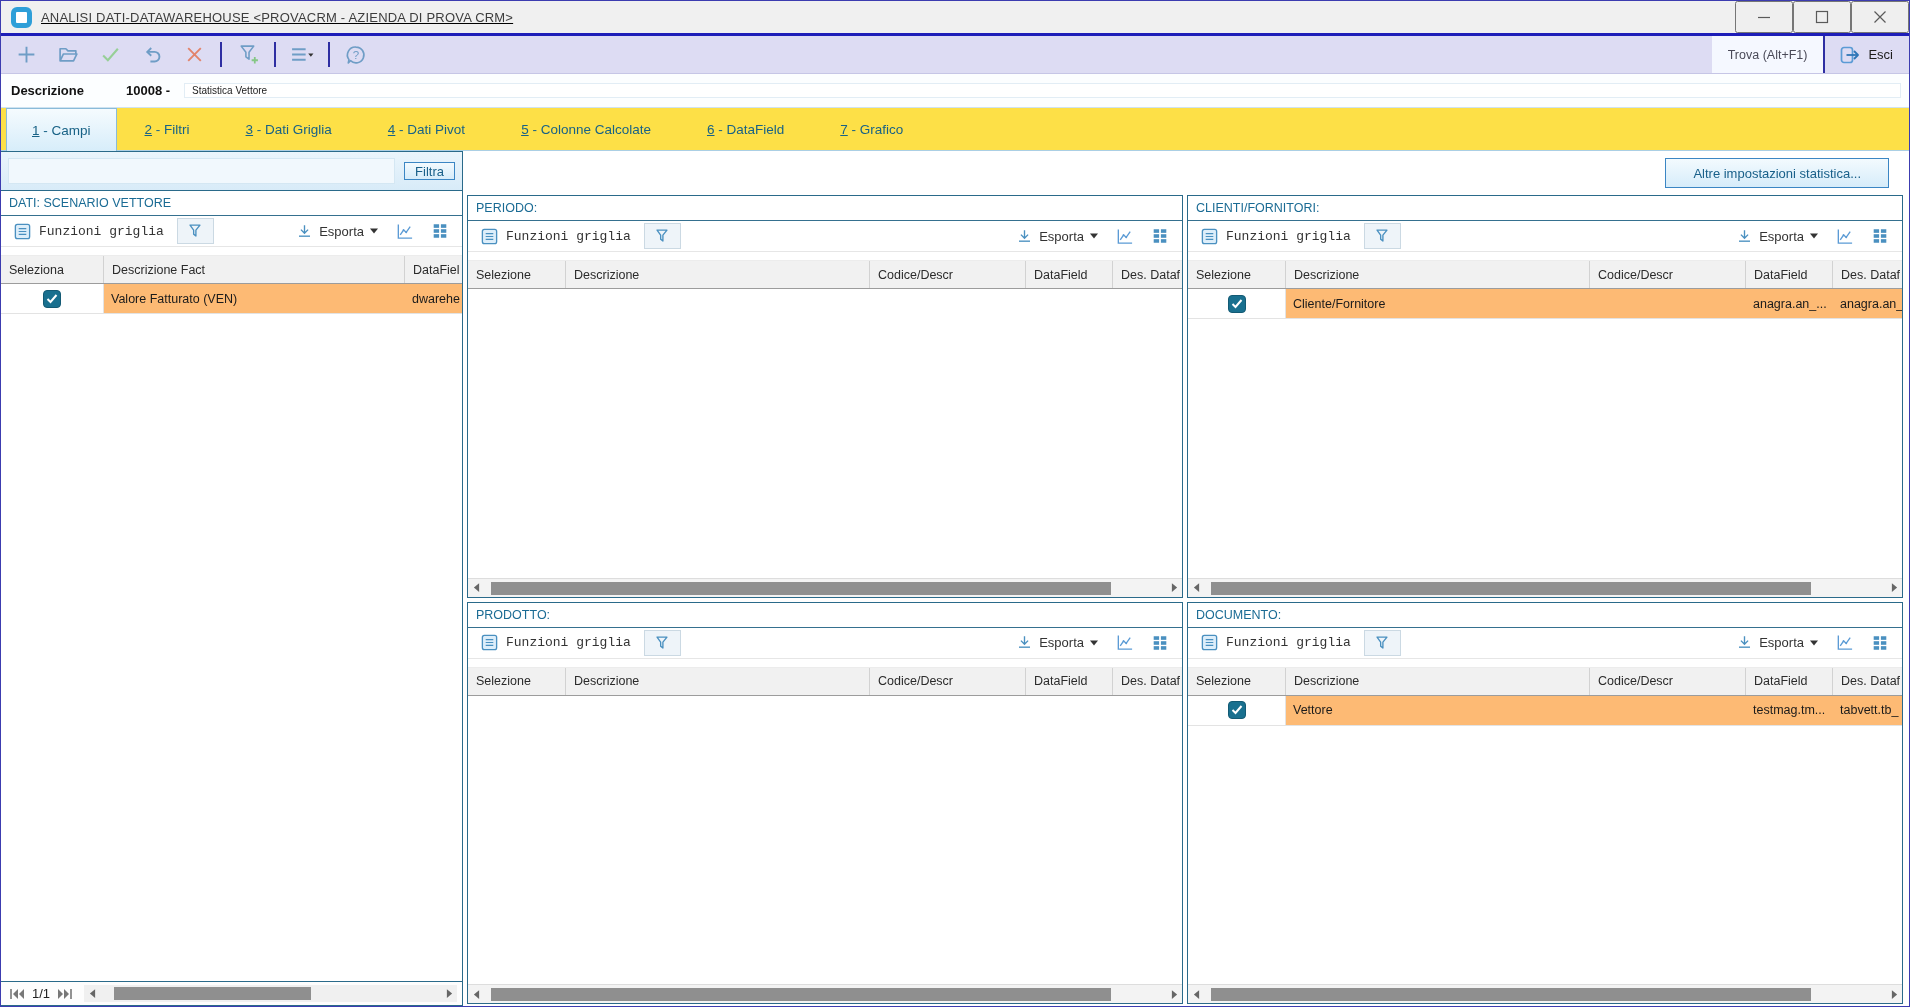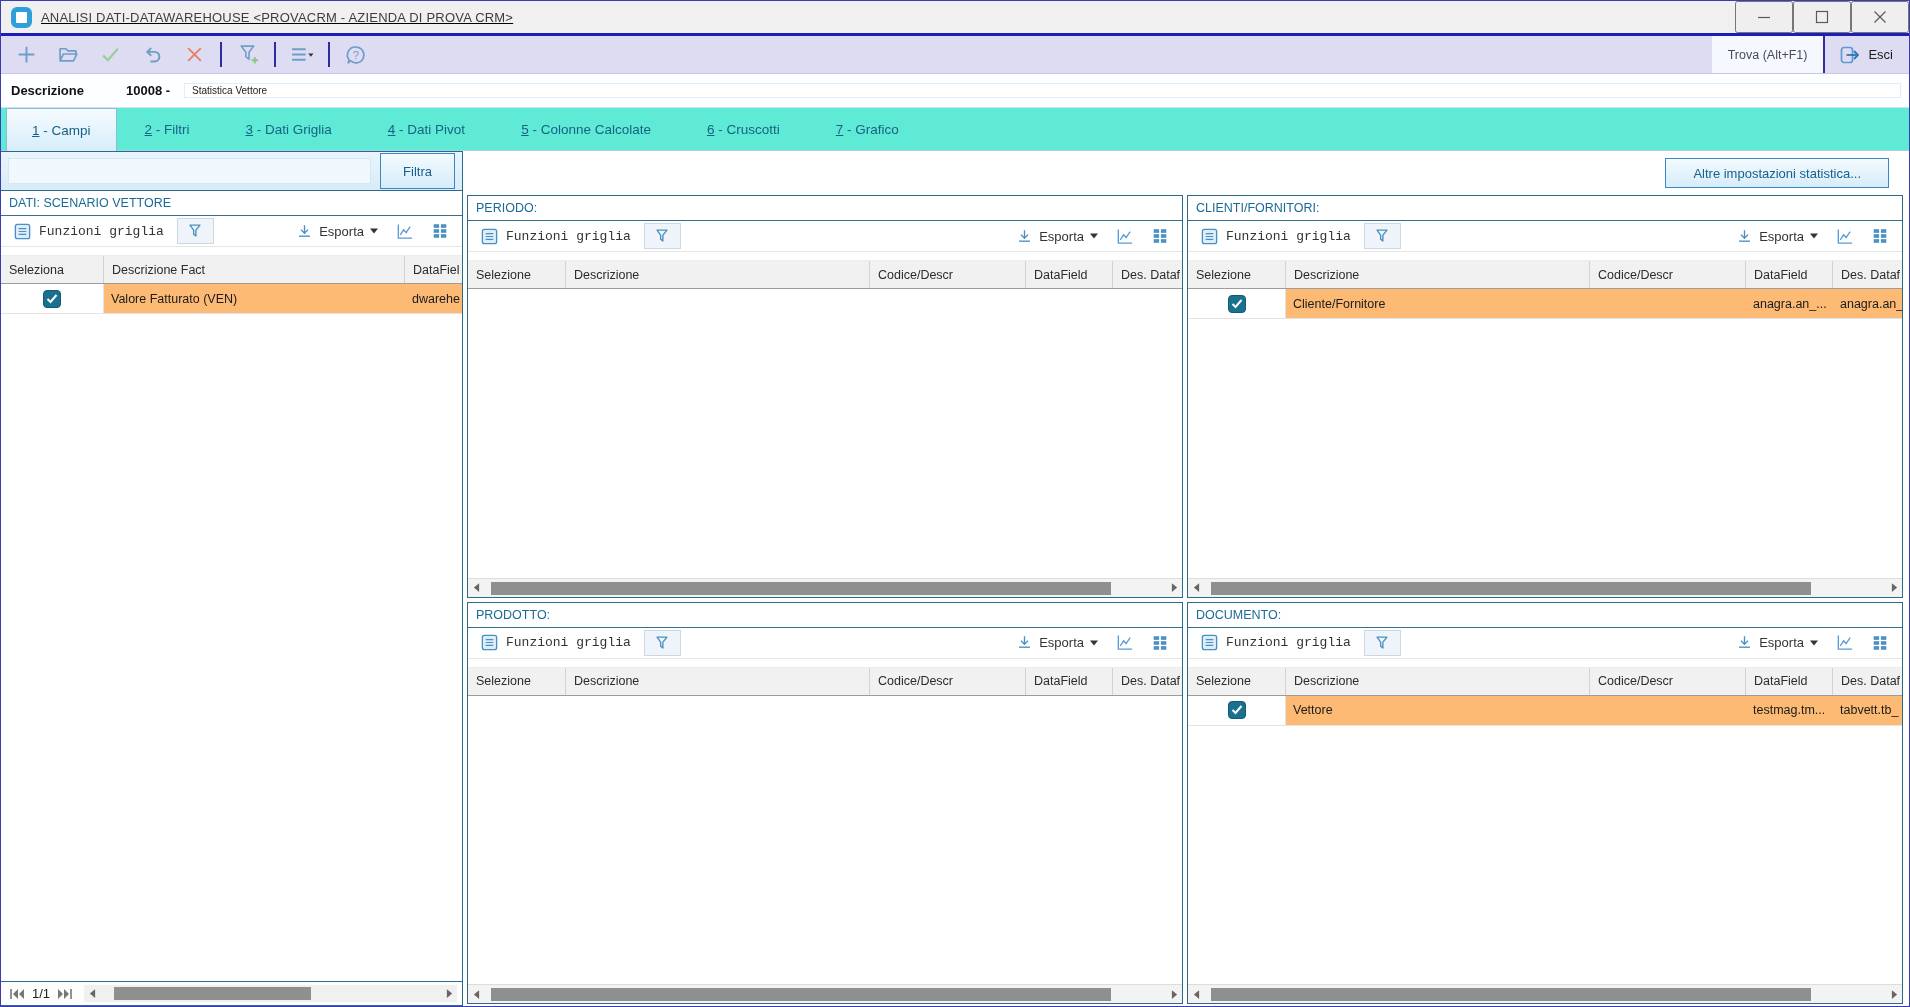--- a/index.html
+++ b/index.html
@@ -23,31 +23,31 @@
   .trova { background:#f5f8ff; height:100%; display:flex; align-items:center; padding:0 16px; font-size:12.5px; color:#4a4a58; border:none; }
   .esci { display:flex; align-items:center; gap:7px; padding:0 12px 0 14px; font-size:13px; color:#1c1c1c; background:transparent; border:none; border-left:2px solid #2e2ea2; height:100%; }
 
   
   .desc-bar { height:34px; background:#fcfeff; border-bottom:1px solid #cfe3f0; display:flex; align-items:center; padding:0 8px 0 10px; flex:none; }
   .desc-label { font-weight:bold; font-size:13px; color:#111; }
   .desc-code { font-weight:bold; font-size:13px; color:#111; margin-left:42px; }
   .desc-input { flex:1; height:15px; margin-left:14px; border:1px solid #e2edf5; background:#fff; font-size:10px; color:#222; padding:0 7px; font-family:"Liberation Sans",sans-serif; }
 
   
-  .tabbar { height:43px; display:flex; align-items:stretch; background:#5eead4; border-bottom:1px solid #abcfe4; padding-left:5px; flex:none; }
+  .tabbar { height:43px; display:flex; align-items:stretch; background:#fde047; border-bottom:1px solid #abcfe4; padding-left:5px; flex:none; }
   .tab { display:flex; align-items:center; padding:0 28px; font-size:13.5px; color:#186286; white-space:nowrap; }
   .tab.active { background:linear-gradient(#f5fbfe,#d7edfa); border:1px solid #8abbd9; border-bottom:none; margin-bottom:-1px; padding:0 25px; }
   .mnem { text-decoration:underline; }
 
   
   .content { flex:1; display:flex; min-height:0; }
   .left-panel { width:462px; flex:none; border:1px solid #2a6a8a; border-left:none; display:flex; flex-direction:column; min-height:0; }
   .filter-row { height:39px; flex:none; background:linear-gradient(#eaf5fc,#d8ebf8); border-bottom:1px solid #2a6a8a; display:flex; align-items:center; padding:0 7px; }
   .filter-input { flex:1; height:26px; border:1px solid #d4e7f3; background:#f1f8fd; margin-right:9px; font-family:"Liberation Sans",sans-serif; font-size:12.5px; padding:0 6px; }
-  .btn-blue { height:36px; border:1px solid #3b86c4; background:linear-gradient(#f3fafe,#d6ecfa); color:#19608a; font-size:13px; padding:0 22px; font-family:"Liberation Sans",sans-serif; }
+  .btn-blue { height:18px; border:1px solid #3b86c4; background:linear-gradient(#f3fafe,#d6ecfa); color:#19608a; font-size:13px; padding:0 10px; font-family:"Liberation Sans",sans-serif; }
 
   .grid-title { height:25px; flex:none; display:flex; align-items:center; padding-left:8px; color:#1a6b94; font-size:12.5px; background:#fff; border-bottom:1px solid #35708f;text-align:right; }
   .grid-toolbar { height:31px; flex:none; display:flex; align-items:center; padding:0 4px; border-bottom:1px solid #e6e6e6; }
   .gt-funzioni { display:flex; align-items:center; gap:7px; font-size:13px; color:#333; padding:0 8px; background:transparent; border:none; font-family:Liberation Mono, monospace; }
   .gt-funnel { width:37px; height:26px; display:flex; align-items:center; justify-content:center; background:#eef4f9; border:1px solid #cbd9e3; margin-left:5px; }
   .gt-spacer { flex:1; }
   .gt-esporta { display:flex; align-items:center; gap:6px; font-size:13px; color:#333; padding:0 8px; background:transparent; border:none; font-family:"Liberation Sans",sans-serif; }
   .gt-iconbtn { width:36px; height:26px; display:flex; align-items:center; justify-content:center; background:transparent; border:none; }
   .group-strip { height:9px; flex:none; background:#fff; border-bottom:1px solid #ececec; }
 
@@ -279,21 +279,21 @@
     <div class="tab">
         <span><span class="mnem">3</span><span> - Dati Griglia</span></span>
       </div>
     <div class="tab">
         <span><span class="mnem">4</span><span> - Dati Pivot</span></span>
       </div>
     <div class="tab">
         <span><span class="mnem">5</span><span> - Colonne Calcolate</span></span>
       </div>
     <div class="tab">
-        <span><span class="mnem">6</span><span> - Cruscotti</span></span>
+        <span><span class="mnem">6</span><span> - DataField</span></span>
       </div>
     <div class="tab">
         <span><span class="mnem">7</span><span> - Grafico</span></span>
       </div>
   </div>
 
   <div class="content">
 
     <div class="left-panel">
       <div class="filter-row">

